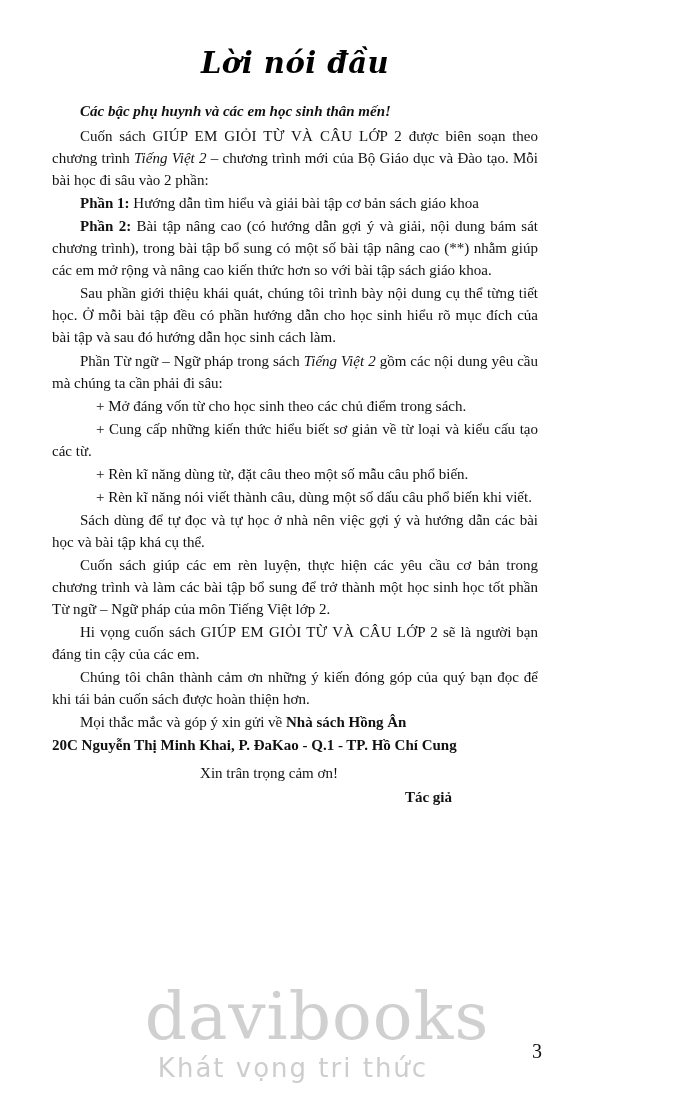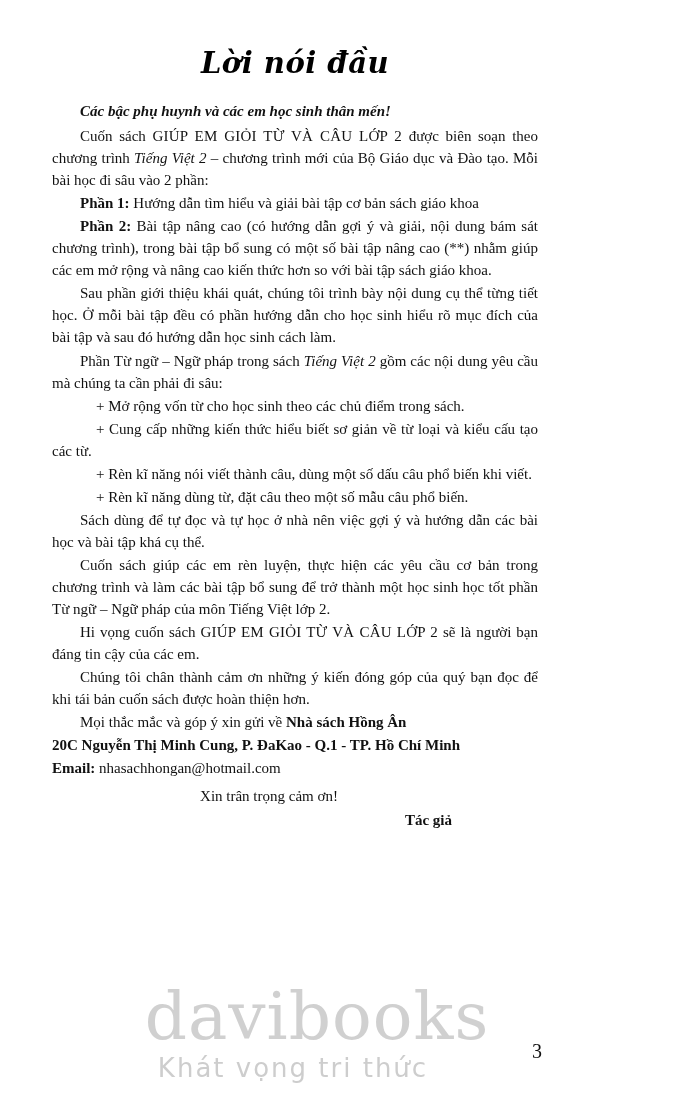--- a/index.html
+++ b/index.html
@@ -129,38 +129,37 @@
     <p class="indent"><span>Cuốn sách </span><span class="bigcaps">GIÚP EM GIỎI TỪ VÀ CÂU LỚP 2</span><span> được biên soạn theo chương trình </span><span class="ital">Tiếng Việt 2</span><span> – chương trình mới của Bộ Giáo dục và Đào tạo. Mỗi bài học đi sâu vào 2 phần:</span></p>
 
     <p class="indent"><span class="bold">Phần 1:</span><span> Hướng dẫn tìm hiểu và giải bài tập cơ bản sách giáo khoa</span></p>
 
     <p class="indent"><span class="bold">Phần 2:</span><span> Bài tập nâng cao (có hướng dẫn gợi ý và giải, nội dung bám sát chương trình), trong bài tập bổ sung có một số bài tập nâng cao (**) nhằm giúp các em mở rộng và nâng cao kiến thức hơn so với bài tập sách giáo khoa.</span></p>
 
     <p class="indent"><span>Sau phần giới thiệu khái quát, chúng tôi trình bày nội dung cụ thể từng tiết học. Ở mỗi bài tập đều có phần hướng dẫn cho học sinh hiểu rõ mục đích của bài tập và sau đó hướng dẫn học sinh cách làm.</span></p>
 
     <p class="indent"><span>Phần Từ ngữ – Ngữ pháp trong sách </span><span class="ital">Tiếng Việt 2</span><span> gồm các nội dung yêu cầu mà chúng ta cần phải đi sâu:</span></p>
 
-    <p class="indent-plus">+ Mở rộng vốn từ cho học sinh theo các chủ điểm trong sách.</p>
+    <p class="indent-plus">+ Mở đáng vốn từ cho học sinh theo các chủ điểm trong sách.</p>
     <p class="indent-plus">+ Cung cấp những kiến thức hiểu biết sơ giản về từ loại và kiểu cấu tạo các từ.</p>
+    <p class="indent-plus">+ Rèn kĩ năng dùng từ, đặt câu theo một số mẫu câu phổ biến.</p>
     <p class="indent-plus">+ Rèn kĩ năng nói viết thành câu, dùng một số dấu câu phổ biến khi viết.</p>
-    <p class="indent-plus">+ Rèn kĩ năng dùng từ, đặt câu theo một số mẫu câu phổ biến.</p>
 
     <p class="indent"><span>Sách dùng để tự đọc và tự học ở nhà nên việc gợi ý và hướng dẫn các bài học và bài tập khá cụ thể.</span></p>
 
     <p class="indent"><span>Cuốn sách giúp các em rèn luyện, thực hiện các yêu cầu cơ bản trong chương trình và làm các bài tập bổ sung để trở thành một học sinh học tốt phần Từ ngữ – Ngữ pháp của môn Tiếng Việt lớp 2.</span></p>
 
     <p class="indent"><span>Hi vọng cuốn sách </span><span class="bigcaps">GIÚP EM GIỎI TỪ VÀ CÂU LỚP 2</span><span> sẽ là người bạn đáng tin cậy của các em.</span></p>
 
     <p class="indent"><span>Chúng tôi chân thành cảm ơn những ý kiến đóng góp của quý bạn đọc để khi tái bản cuốn sách được hoàn thiện hơn.</span></p>
 
     <p class="indent"><span>Mọi thắc mắc và góp ý xin gửi về </span><span class="bold">Nhà sách Hồng Ân</span></p>
 
-    <p class="contact-line">20C Nguyễn Thị Minh Cung, P. ĐaKao - Q.1 - TP. Hồ Chí Minh</p>
+    <p class="contact-line">20C Nguyễn Thị Minh Khai, P. ĐaKao - Q.1 - TP. Hồ Chí Cung</p>
 
-    <p class="email-line"><span class="bold">Email:</span> <span>nhasachhongan@hotmail.com</span></p>
 
     <p class="closing">Xin trân trọng cảm ơn!</p>
     <p class="signature">Tác giả</p>
 
   </div>
 
   <div class="watermark">
     <div class="wm-main">davibooks</div>
     <div class="wm-sub">Khát vọng tri thức</div>
   </div>

